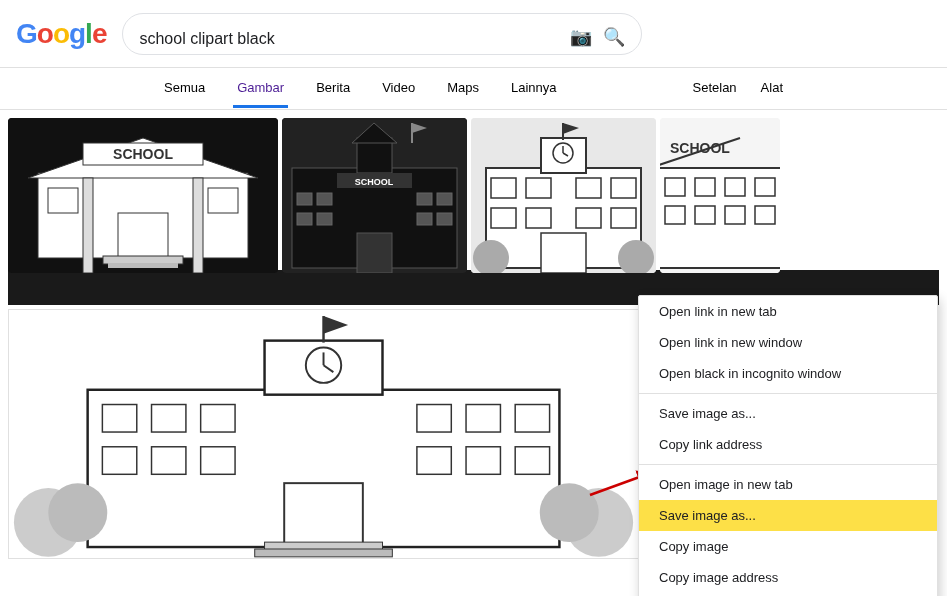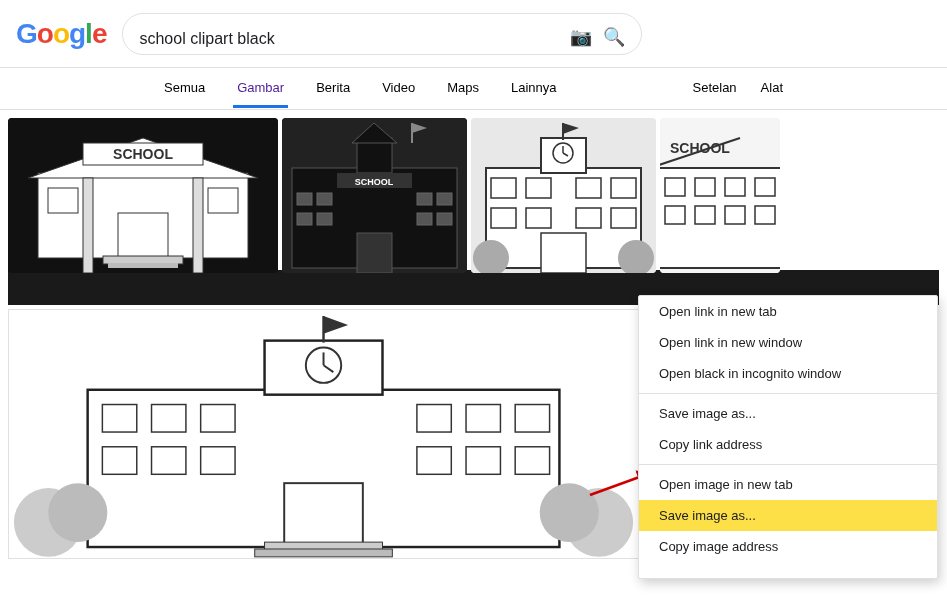--- a/index.html
+++ b/index.html
@@ -394,20 +394,23 @@
       <span>Copy link address</span>
     </div>
     <div class="menu-divider"></div>
     <div class="menu-item">
       <span>Open image in new tab</span>
     </div>
     <div class="menu-item highlighted">
       <span>Save image as...</span>
     </div>
     <div class="menu-item">
+      <span>Copy image</span>
+    </div>
+    <div class="menu-item">
       <span>Copy image address</span>
     </div>
     <div class="menu-item">
       
     </div>
 
   </div>
 
 </div>
 

